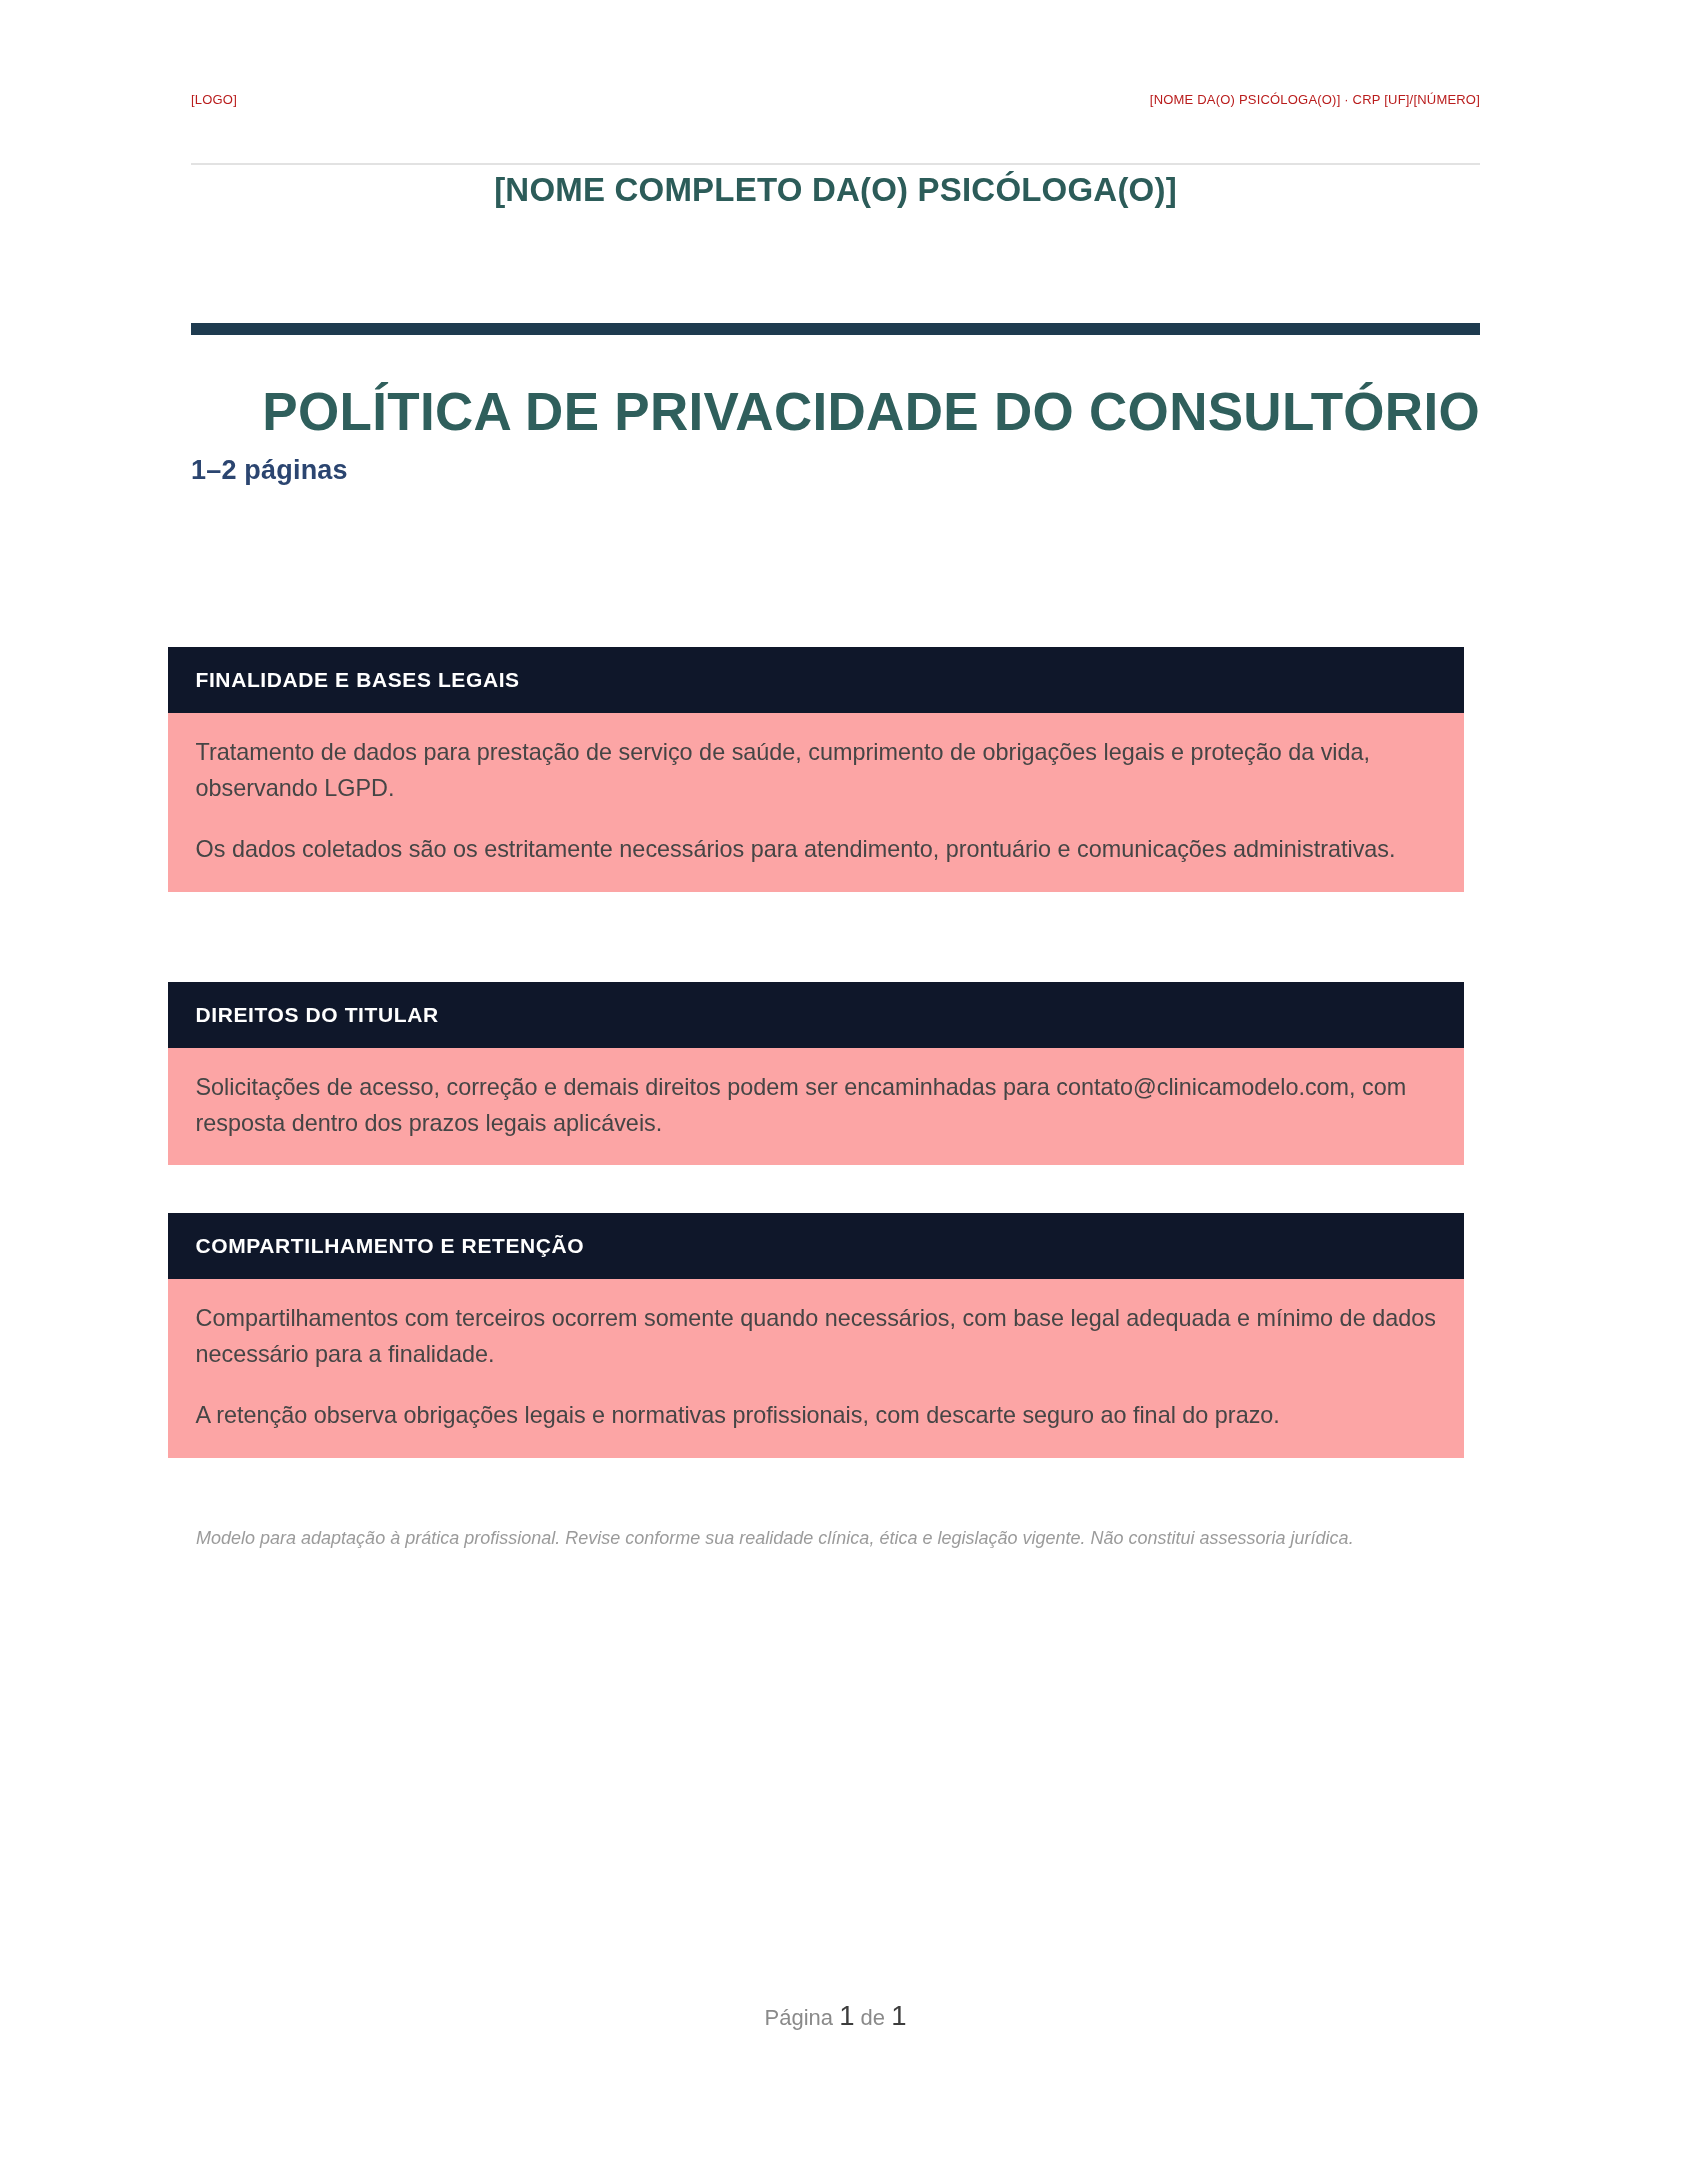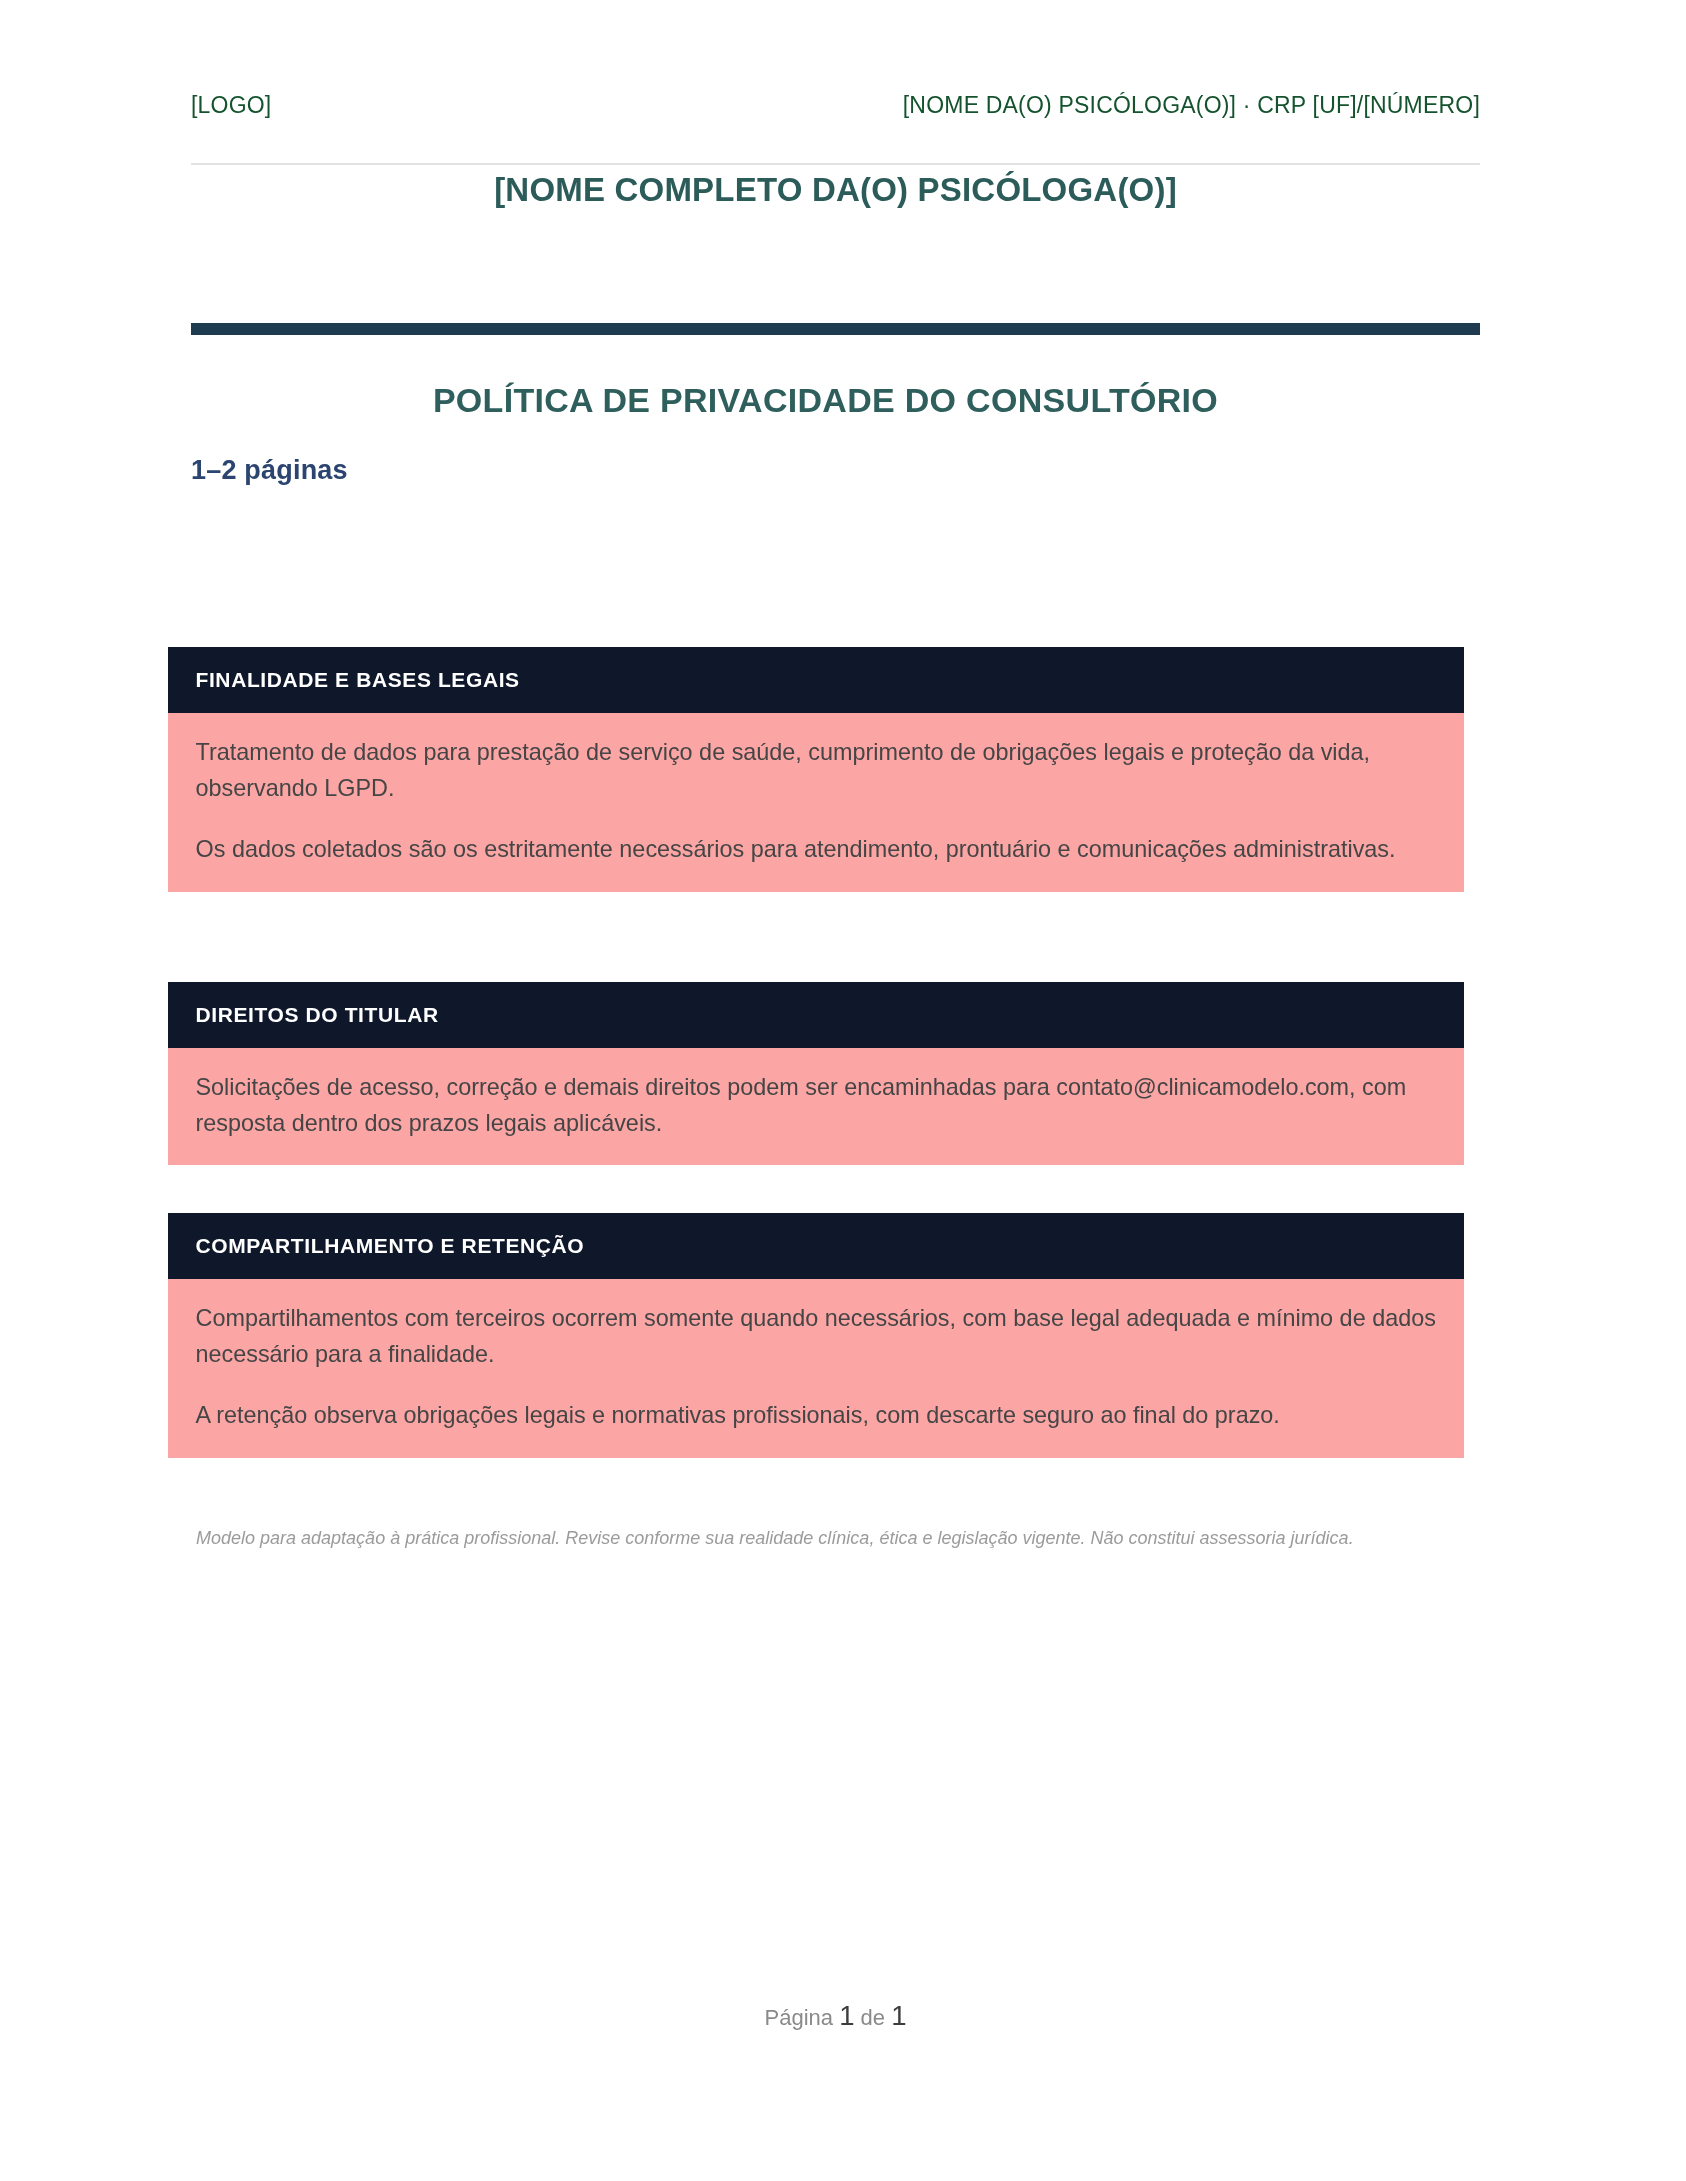--- a/index.html
+++ b/index.html
@@ -26,22 +26,22 @@
     position: absolute;
     left: 191px;
     top: 92px;
     width: 1289px;
     display: flex;
     align-items: baseline;
     justify-content: space-between;
   }
   .running-header .hdr-left,
   .running-header .hdr-right {
-    font-size: 23px;
-    color: #14532d;
+    font-size: 13px;
+    color: #b91c1c;
     letter-spacing: 0.2px;
     white-space: nowrap;
   }
 
   .header-rule {
     position: absolute;
     left: 191px;
     top: 163px;
     width: 1289px;
     height: 1.8px;
@@ -76,25 +76,25 @@
     left: 191px;
     top: 323px;
     width: 1289px;
     height: 12px;
     background: #1e3b4f;
   }
 
   
   .doc-title {
     position: absolute;
-    left: 181px;
+    left: 191px;
     top: 381px;
     width: 1289px;
-    text-align: center;
-    font-size: 34px;
+    text-align: right;
+    font-size: 53px;
     font-weight: bold;
     color: #2f5f5c;
     letter-spacing: 0.3px;
   }
   .doc-subtitle {
     position: absolute;
     left: 191px;
     top: 455px;
     width: 1289px;
     text-align: left;

